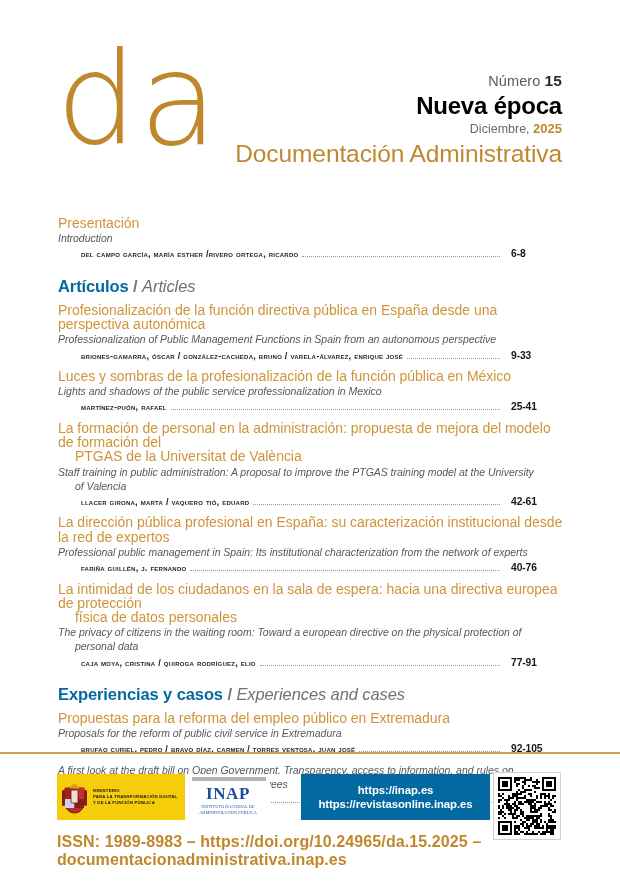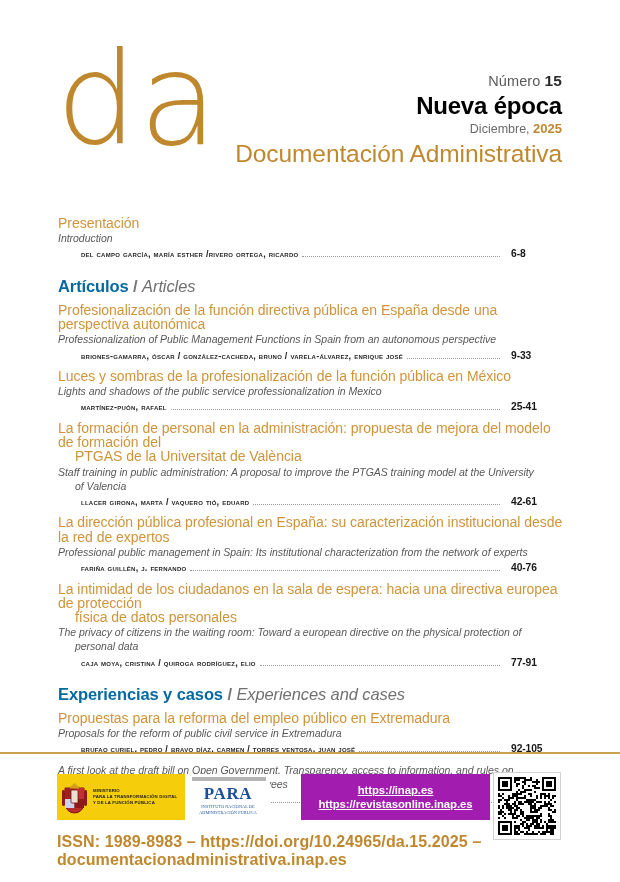--- a/index.html
+++ b/index.html
@@ -391,29 +391,29 @@
       </div>
       <div class="min-text">
         <div>MINISTERIO</div>
         <div>PARA LA TRANSFORMACIÓN DIGITAL</div>
         <div>Y DE LA FUNCIÓN PÚBLICA</div>
       </div>
     </div>
 
     <div class="inap-logo">
       <div class="inap-bar"></div>
-      <div class="inap-word">PARA</div>
+      <div class="inap-word">INAP</div>
       <div class="inap-sub">
         <div>INSTITUTO NACIONAL DE</div>
         <div>ADMINISTRACIÓN PÚBLICA</div>
       </div>
     </div>
   </div>
 
-  <div class="url-box" style="background: #a21caf; text-decoration: underline;">
+  <div class="url-box" style="background: #0369a1;">
     <div>https://inap.es</div>
     <div>https://revistasonline.inap.es</div>
   </div>
 </div>
 
 <div class="qr">
   <svg id="qr-svg" width="58" height="58" viewBox="0 0 29 29" shape-rendering="crispEdges">
       <rect width="29" height="29" fill="#fff"></rect>
       <path d="M0 0h1v1h-1zM1 0h1v1h-1zM2 0h1v1h-1zM3 0h1v1h-1zM4 0h1v1h-1zM5 0h1v1h-1zM6 0h1v1h-1zM8 0h1v1h-1zM9 0h1v1h-1zM10 0h1v1h-1zM11 0h1v1h-1zM12 0h1v1h-1zM13 0h1v1h-1zM16 0h1v1h-1zM22 0h1v1h-1zM23 0h1v1h-1zM24 0h1v1h-1zM25 0h1v1h-1zM26 0h1v1h-1zM27 0h1v1h-1zM28 0h1v1h-1zM0 1h1v1h-1zM6 1h1v1h-1zM8 1h1v1h-1zM9 1h1v1h-1zM10 1h1v1h-1zM13 1h1v1h-1zM14 1h1v1h-1zM15 1h1v1h-1zM16 1h1v1h-1zM19 1h1v1h-1zM22 1h1v1h-1zM28 1h1v1h-1zM0 2h1v1h-1zM2 2h1v1h-1zM3 2h1v1h-1zM4 2h1v1h-1zM6 2h1v1h-1zM8 2h1v1h-1zM12 2h1v1h-1zM13 2h1v1h-1zM17 2h1v1h-1zM18 2h1v1h-1zM19 2h1v1h-1zM20 2h1v1h-1zM22 2h1v1h-1zM24 2h1v1h-1zM25 2h1v1h-1zM26 2h1v1h-1zM28 2h1v1h-1zM0 3h1v1h-1zM2 3h1v1h-1zM3 3h1v1h-1zM4 3h1v1h-1zM6 3h1v1h-1zM9 3h1v1h-1zM10 3h1v1h-1zM13 3h1v1h-1zM19 3h1v1h-1zM22 3h1v1h-1zM24 3h1v1h-1zM25 3h1v1h-1zM26 3h1v1h-1zM28 3h1v1h-1zM0 4h1v1h-1zM2 4h1v1h-1zM3 4h1v1h-1zM4 4h1v1h-1zM6 4h1v1h-1zM9 4h1v1h-1zM12 4h1v1h-1zM15 4h1v1h-1zM17 4h1v1h-1zM18 4h1v1h-1zM22 4h1v1h-1zM24 4h1v1h-1zM25 4h1v1h-1zM26 4h1v1h-1zM28 4h1v1h-1zM0 5h1v1h-1zM6 5h1v1h-1zM12 5h1v1h-1zM18 5h1v1h-1zM19 5h1v1h-1zM20 5h1v1h-1zM22 5h1v1h-1zM28 5h1v1h-1zM0 6h1v1h-1zM1 6h1v1h-1zM2 6h1v1h-1zM3 6h1v1h-1zM4 6h1v1h-1zM5 6h1v1h-1zM6 6h1v1h-1zM10 6h1v1h-1zM13 6h1v1h-1zM14 6h1v1h-1zM15 6h1v1h-1zM16 6h1v1h-1zM22 6h1v1h-1zM23 6h1v1h-1zM24 6h1v1h-1zM25 6h1v1h-1zM26 6h1v1h-1zM27 6h1v1h-1zM28 6h1v1h-1zM9 7h1v1h-1zM11 7h1v1h-1zM12 7h1v1h-1zM13 7h1v1h-1zM18 7h1v1h-1zM0 8h1v1h-1zM2 8h1v1h-1zM7 8h1v1h-1zM8 8h1v1h-1zM9 8h1v1h-1zM10 8h1v1h-1zM11 8h1v1h-1zM15 8h1v1h-1zM16 8h1v1h-1zM21 8h1v1h-1zM22 8h1v1h-1zM23 8h1v1h-1zM25 8h1v1h-1zM0 9h1v1h-1zM1 9h1v1h-1zM5 9h1v1h-1zM7 9h1v1h-1zM8 9h1v1h-1zM9 9h1v1h-1zM13 9h1v1h-1zM16 9h1v1h-1zM19 9h1v1h-1zM21 9h1v1h-1zM23 9h1v1h-1zM24 9h1v1h-1zM25 9h1v1h-1zM27 9h1v1h-1zM28 9h1v1h-1zM2 10h1v1h-1zM5 10h1v1h-1zM6 10h1v1h-1zM7 10h1v1h-1zM9 10h1v1h-1zM10 10h1v1h-1zM11 10h1v1h-1zM12 10h1v1h-1zM13 10h1v1h-1zM19 10h1v1h-1zM21 10h1v1h-1zM23 10h1v1h-1zM25 10h1v1h-1zM27 10h1v1h-1zM0 11h1v1h-1zM1 11h1v1h-1zM3 11h1v1h-1zM4 11h1v1h-1zM5 11h1v1h-1zM9 11h1v1h-1zM14 11h1v1h-1zM15 11h1v1h-1zM16 11h1v1h-1zM17 11h1v1h-1zM18 11h1v1h-1zM26 11h1v1h-1zM0 12h1v1h-1zM4 12h1v1h-1zM8 12h1v1h-1zM10 12h1v1h-1zM11 12h1v1h-1zM13 12h1v1h-1zM14 12h1v1h-1zM15 12h1v1h-1zM16 12h1v1h-1zM17 12h1v1h-1zM19 12h1v1h-1zM20 12h1v1h-1zM21 12h1v1h-1zM23 12h1v1h-1zM25 12h1v1h-1zM28 12h1v1h-1zM3 13h1v1h-1zM4 13h1v1h-1zM5 13h1v1h-1zM7 13h1v1h-1zM8 13h1v1h-1zM10 13h1v1h-1zM11 13h1v1h-1zM12 13h1v1h-1zM15 13h1v1h-1zM16 13h1v1h-1zM18 13h1v1h-1zM23 13h1v1h-1zM24 13h1v1h-1zM25 13h1v1h-1zM26 13h1v1h-1zM0 14h1v1h-1zM2 14h1v1h-1zM4 14h1v1h-1zM5 14h1v1h-1zM6 14h1v1h-1zM8 14h1v1h-1zM9 14h1v1h-1zM16 14h1v1h-1zM17 14h1v1h-1zM18 14h1v1h-1zM21 14h1v1h-1zM22 14h1v1h-1zM23 14h1v1h-1zM24 14h1v1h-1zM26 14h1v1h-1zM27 14h1v1h-1zM0 15h1v1h-1zM2 15h1v1h-1zM4 15h1v1h-1zM5 15h1v1h-1zM6 15h1v1h-1zM7 15h1v1h-1zM9 15h1v1h-1zM10 15h1v1h-1zM16 15h1v1h-1zM17 15h1v1h-1zM18 15h1v1h-1zM20 15h1v1h-1zM21 15h1v1h-1zM25 15h1v1h-1zM1 16h1v1h-1zM5 16h1v1h-1zM6 16h1v1h-1zM8 16h1v1h-1zM9 16h1v1h-1zM11 16h1v1h-1zM16 16h1v1h-1zM18 16h1v1h-1zM19 16h1v1h-1zM20 16h1v1h-1zM25 16h1v1h-1zM26 16h1v1h-1zM28 16h1v1h-1zM0 17h1v1h-1zM1 17h1v1h-1zM2 17h1v1h-1zM6 17h1v1h-1zM8 17h1v1h-1zM11 17h1v1h-1zM12 17h1v1h-1zM16 17h1v1h-1zM17 17h1v1h-1zM18 17h1v1h-1zM19 17h1v1h-1zM27 17h1v1h-1zM28 17h1v1h-1zM0 18h1v1h-1zM1 18h1v1h-1zM3 18h1v1h-1zM5 18h1v1h-1zM6 18h1v1h-1zM7 18h1v1h-1zM8 18h1v1h-1zM11 18h1v1h-1zM12 18h1v1h-1zM21 18h1v1h-1zM25 18h1v1h-1zM2 19h1v1h-1zM7 19h1v1h-1zM9 19h1v1h-1zM10 19h1v1h-1zM12 19h1v1h-1zM14 19h1v1h-1zM15 19h1v1h-1zM16 19h1v1h-1zM17 19h1v1h-1zM18 19h1v1h-1zM19 19h1v1h-1zM20 19h1v1h-1zM21 19h1v1h-1zM25 19h1v1h-1zM26 19h1v1h-1zM0 20h1v1h-1zM3 20h1v1h-1zM7 20h1v1h-1zM8 20h1v1h-1zM9 20h1v1h-1zM13 20h1v1h-1zM14 20h1v1h-1zM15 20h1v1h-1zM16 20h1v1h-1zM17 20h1v1h-1zM19 20h1v1h-1zM20 20h1v1h-1zM26 20h1v1h-1zM11 21h1v1h-1zM14 21h1v1h-1zM15 21h1v1h-1zM17 21h1v1h-1zM18 21h1v1h-1zM19 21h1v1h-1zM21 21h1v1h-1zM25 21h1v1h-1zM26 21h1v1h-1zM27 21h1v1h-1zM0 22h1v1h-1zM1 22h1v1h-1zM2 22h1v1h-1zM3 22h1v1h-1zM4 22h1v1h-1zM5 22h1v1h-1zM6 22h1v1h-1zM8 22h1v1h-1zM12 22h1v1h-1zM13 22h1v1h-1zM17 22h1v1h-1zM18 22h1v1h-1zM19 22h1v1h-1zM21 22h1v1h-1zM23 22h1v1h-1zM25 22h1v1h-1zM26 22h1v1h-1zM27 22h1v1h-1zM28 22h1v1h-1zM0 23h1v1h-1zM6 23h1v1h-1zM11 23h1v1h-1zM12 23h1v1h-1zM14 23h1v1h-1zM16 23h1v1h-1zM17 23h1v1h-1zM19 23h1v1h-1zM20 23h1v1h-1zM24 23h1v1h-1zM0 24h1v1h-1zM2 24h1v1h-1zM3 24h1v1h-1zM4 24h1v1h-1zM6 24h1v1h-1zM8 24h1v1h-1zM9 24h1v1h-1zM10 24h1v1h-1zM12 24h1v1h-1zM14 24h1v1h-1zM15 24h1v1h-1zM16 24h1v1h-1zM18 24h1v1h-1zM19 24h1v1h-1zM20 24h1v1h-1zM22 24h1v1h-1zM24 24h1v1h-1zM25 24h1v1h-1zM26 24h1v1h-1zM27 24h1v1h-1zM28 24h1v1h-1zM0 25h1v1h-1zM2 25h1v1h-1zM3 25h1v1h-1zM4 25h1v1h-1zM6 25h1v1h-1zM8 25h1v1h-1zM9 25h1v1h-1zM10 25h1v1h-1zM13 25h1v1h-1zM14 25h1v1h-1zM15 25h1v1h-1zM18 25h1v1h-1zM19 25h1v1h-1zM20 25h1v1h-1zM21 25h1v1h-1zM22 25h1v1h-1zM24 25h1v1h-1zM25 25h1v1h-1zM26 25h1v1h-1zM27 25h1v1h-1zM28 25h1v1h-1zM0 26h1v1h-1zM2 26h1v1h-1zM3 26h1v1h-1zM4 26h1v1h-1zM6 26h1v1h-1zM8 26h1v1h-1zM10 26h1v1h-1zM15 26h1v1h-1zM24 26h1v1h-1zM26 26h1v1h-1zM27 26h1v1h-1zM0 27h1v1h-1zM6 27h1v1h-1zM8 27h1v1h-1zM9 27h1v1h-1zM11 27h1v1h-1zM12 27h1v1h-1zM14 27h1v1h-1zM17 27h1v1h-1zM20 27h1v1h-1zM22 27h1v1h-1zM23 27h1v1h-1zM24 27h1v1h-1zM25 27h1v1h-1zM26 27h1v1h-1zM27 27h1v1h-1zM0 28h1v1h-1zM1 28h1v1h-1zM2 28h1v1h-1zM3 28h1v1h-1zM4 28h1v1h-1zM5 28h1v1h-1zM6 28h1v1h-1zM8 28h1v1h-1zM9 28h1v1h-1zM10 28h1v1h-1zM13 28h1v1h-1zM14 28h1v1h-1zM15 28h1v1h-1zM16 28h1v1h-1zM17 28h1v1h-1zM18 28h1v1h-1zM19 28h1v1h-1zM21 28h1v1h-1zM22 28h1v1h-1zM23 28h1v1h-1zM26 28h1v1h-1zM27 28h1v1h-1z" fill="#000"></path>
     </svg>

